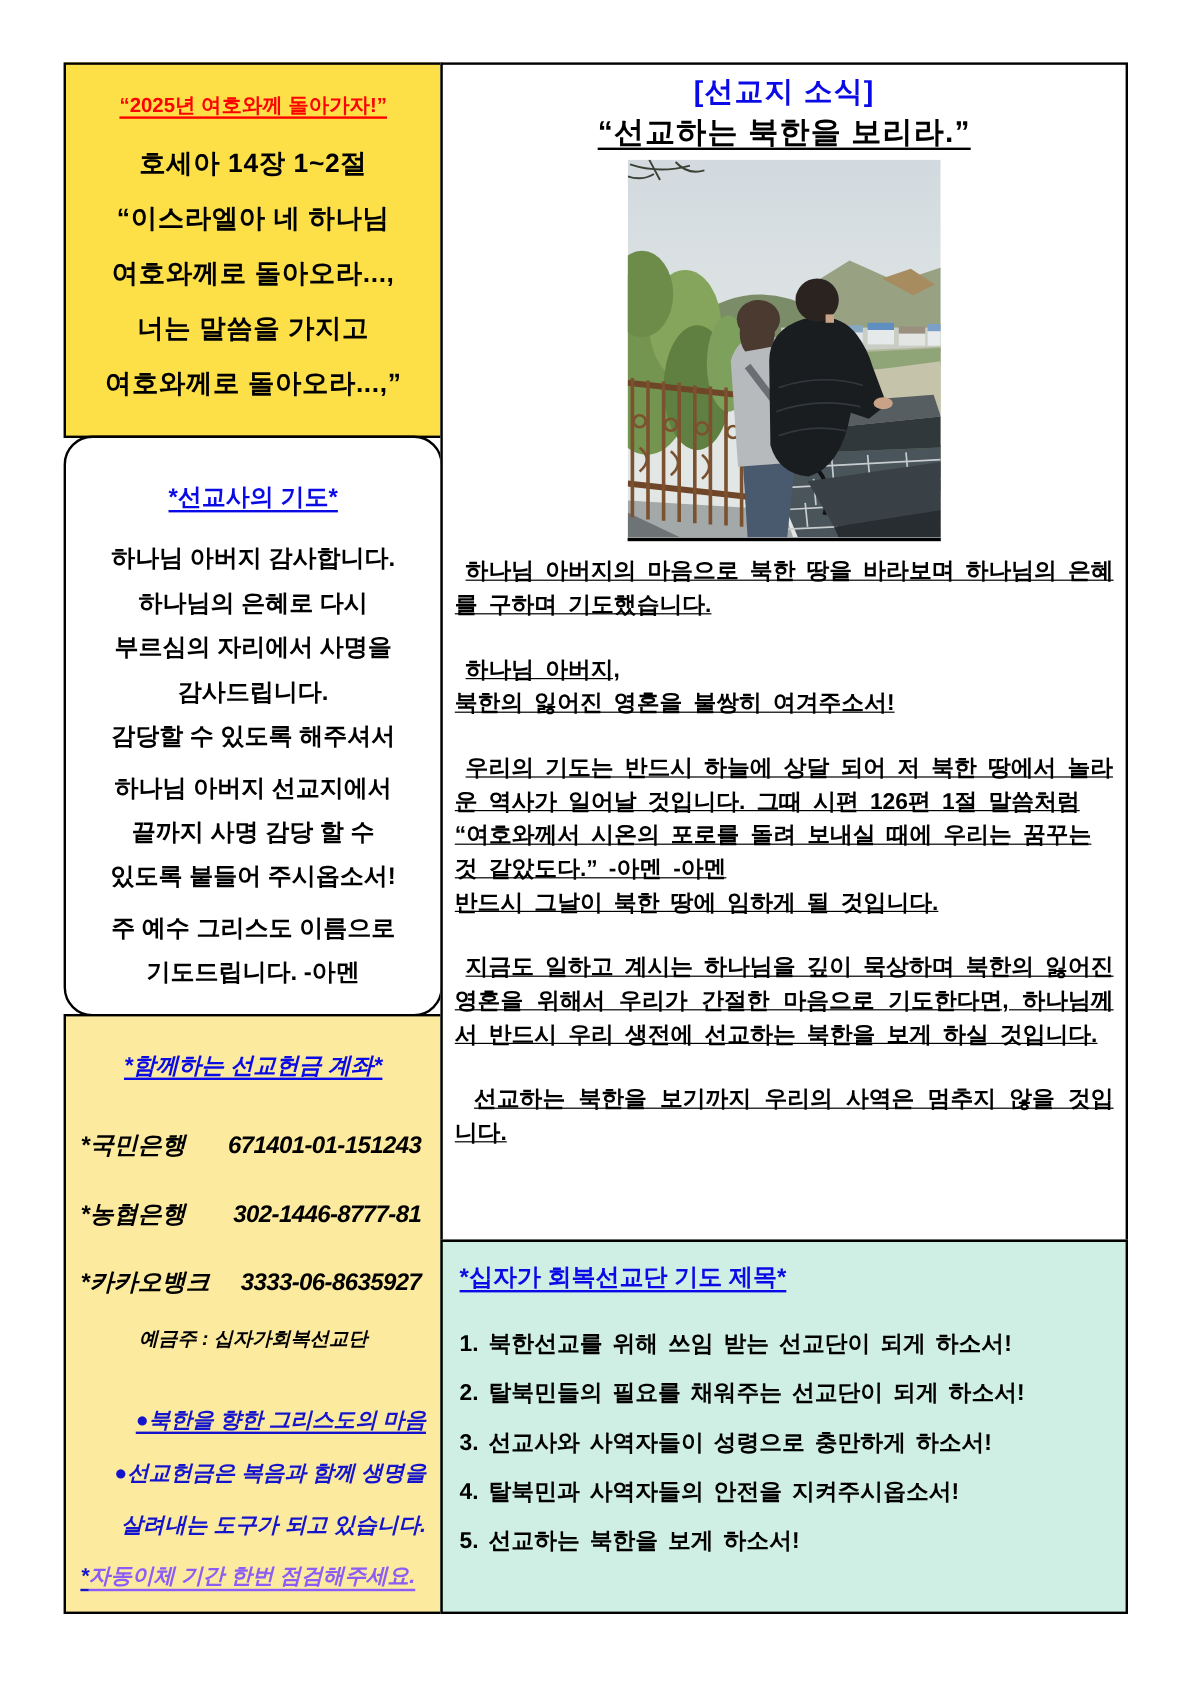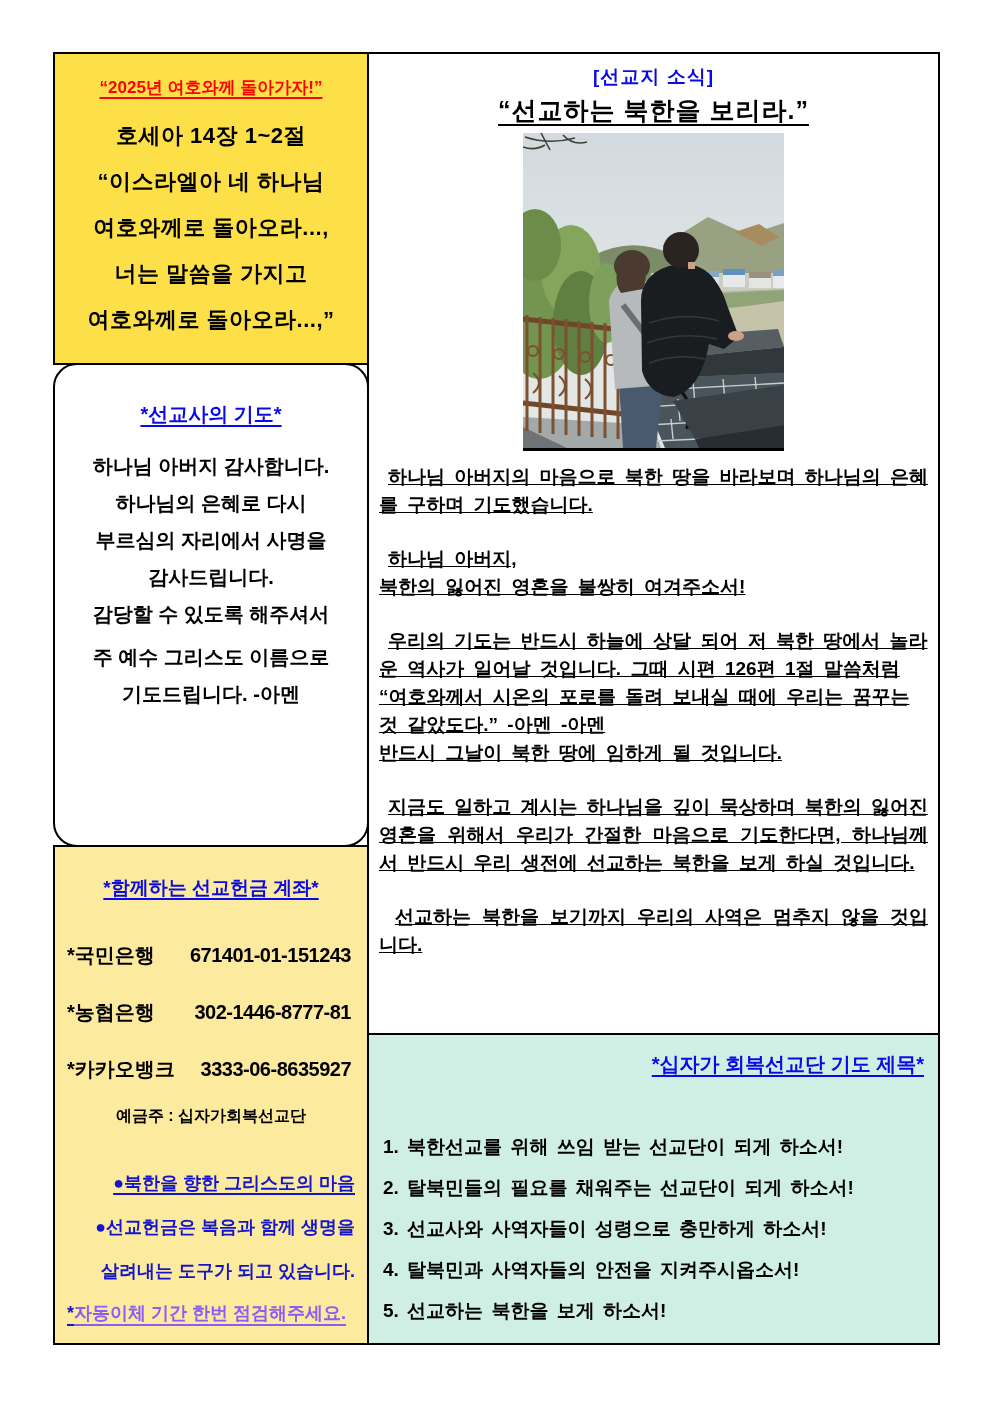--- a/index.html
+++ b/index.html
@@ -10,44 +10,44 @@
   }
   .box{box-sizing:border-box;border:2px solid #000;position:absolute;}
   
   .verse-box{left:53px;top:52px;width:316px;height:313px;background:#fde047;text-align:center;padding-top:22px;}
   .verse-title{display:inline-block;color:#ff0000;font-size:17px;text-decoration:underline;text-decoration-thickness:2px;text-underline-offset:4px;margin-bottom:14px;}
   .verse-line{font-size:22px;line-height:46px;letter-spacing:0.5px;}
   .prayer-box{left:53px;top:363px;width:316px;height:484px;background:#ffffff;text-align:center;padding-top:36px;border-radius:24px;}
   .prayer-title{display:inline-block;color:#0a0ae6;font-size:20px;text-decoration:underline;text-decoration-thickness:2px;text-underline-offset:4px;margin-bottom:20px;}
   .prayer-line{font-size:20px;line-height:37px;}
   .prayer-para{margin-bottom:6px;}
-  .offering-box{left:53px;top:845px;width:316px;height:500px;background:#fcea9e;padding:28px 12px 16px 12px;}
+  .offering-box{left:53px;top:845px;width:316px;height:500px;background:#fcea9e;padding:28px 12px 16px 12px;font-style:italic;}
   .offering-title-wrap{text-align:center;margin-bottom:26px;}
   .offering-title{display:inline-block;color:#0a0ae6;font-size:19px;text-decoration:underline;text-decoration-thickness:2px;text-underline-offset:4px;}
   .account-row{display:flex;justify-content:space-between;align-items:baseline;line-height:57px;font-size:20px;padding-right:4px;}
   .account-number{letter-spacing:-0.5px;}
   .account-holder{font-size:16px;text-align:center;margin-top:8px;}
   .offering-bullets{margin-top:34px;color:#1414cc;font-size:18px;line-height:44px;text-align:right;}
   .bullet-underline{text-decoration:underline;text-decoration-thickness:2px;text-underline-offset:4px;}
   .bullet-indent{padding-left:10px;}
   .autopay-warning{margin-top:6px;font-size:18px;line-height:28px;}
   .warn-star{color:#1414cc;text-decoration:underline;text-decoration-thickness:2px;text-underline-offset:5px;}
   .warn-text{color:#8b5cf6;text-decoration:underline;text-decoration-thickness:2px;text-underline-offset:5px;}
   
   .news-box{left:367px;top:52px;width:573px;height:983px;background:#ffffff;padding:8px 10px 0 10px;text-align:center;}
-  .news-title{color:#0a0ae6;font-size:19px;line-height:30px;letter-spacing:1px;}
+  .news-title{color:#0a0ae6;font-size:24px;line-height:30px;letter-spacing:1px;}
   .news-subtitle{display:inline-block;font-size:25px;line-height:32px;margin-top:2px;text-decoration:underline;text-decoration-thickness:2px;text-underline-offset:5px;letter-spacing:1px;}
   .photo-frame{width:261px;height:315px;margin:7px auto 0 auto;border-bottom:3px solid #000;position:relative;overflow:hidden;}
   .news-body{margin-top:12px;text-align:left;font-size:19px;line-height:28px;text-decoration:underline;}
   .para{margin-bottom:26px;word-spacing:4px;}
   .para.justify{text-align:justify;}
   .indent1{text-indent:9px;}
   .indent2{text-indent:16px;}
   .topics-box{left:367px;top:1033px;width:573px;height:312px;background:#cfeee4;padding:16px 14px 0 14px;}
-  .topics-title-wrap{text-align:right;margin-bottom:48px;}
+  .topics-title-wrap{text-align:left;margin-bottom:22px;}
   .topics-title{display:inline-block;color:#0a0ae6;font-size:20px;text-decoration:underline;text-decoration-thickness:2px;text-underline-offset:4px;}
   .topic-item{font-size:19px;line-height:41px;word-spacing:3px;}
 </style>
 </head>
 <body>
 
 <div class="box verse-box">
   <span class="verse-title">“2025년 여호와께 돌아가자!”</span>
   <div class="verse-line">호세아 14장 1~2절</div>
   <div class="verse-line">“이스라엘아 네 하나님</div>
@@ -57,20 +57,25 @@
 </div>
 
 <div class="box prayer-box">
   <span class="prayer-title">*선교사의 기도*</span>
   <div class="prayer-para">
     <div class="prayer-line">하나님 아버지 감사합니다.</div>
     <div class="prayer-line">하나님의 은혜로 다시</div>
     <div class="prayer-line">부르심의 자리에서 사명을</div>
     <div class="prayer-line">감사드립니다.</div>
     <div class="prayer-line">감당할 수 있도록 해주셔서</div>
+  </div>
+  <div class="prayer-para">
+    <div class="prayer-line">하나님 아버지 선교지에서</div>
+    <div class="prayer-line">끝까지 사명 감당 할 수</div>
+    <div class="prayer-line">있도록 붙들어 주시옵소서!</div>
   </div>
   <div class="prayer-para">
     <div class="prayer-line">주 예수 그리스도 이름으로</div>
     <div class="prayer-line">기도드립니다. -아멘</div>
   </div>
 </div>
 
 <div class="box offering-box">
   <div class="offering-title-wrap">
     <span class="offering-title">*함께하는 선교헌금 계좌*</span>

